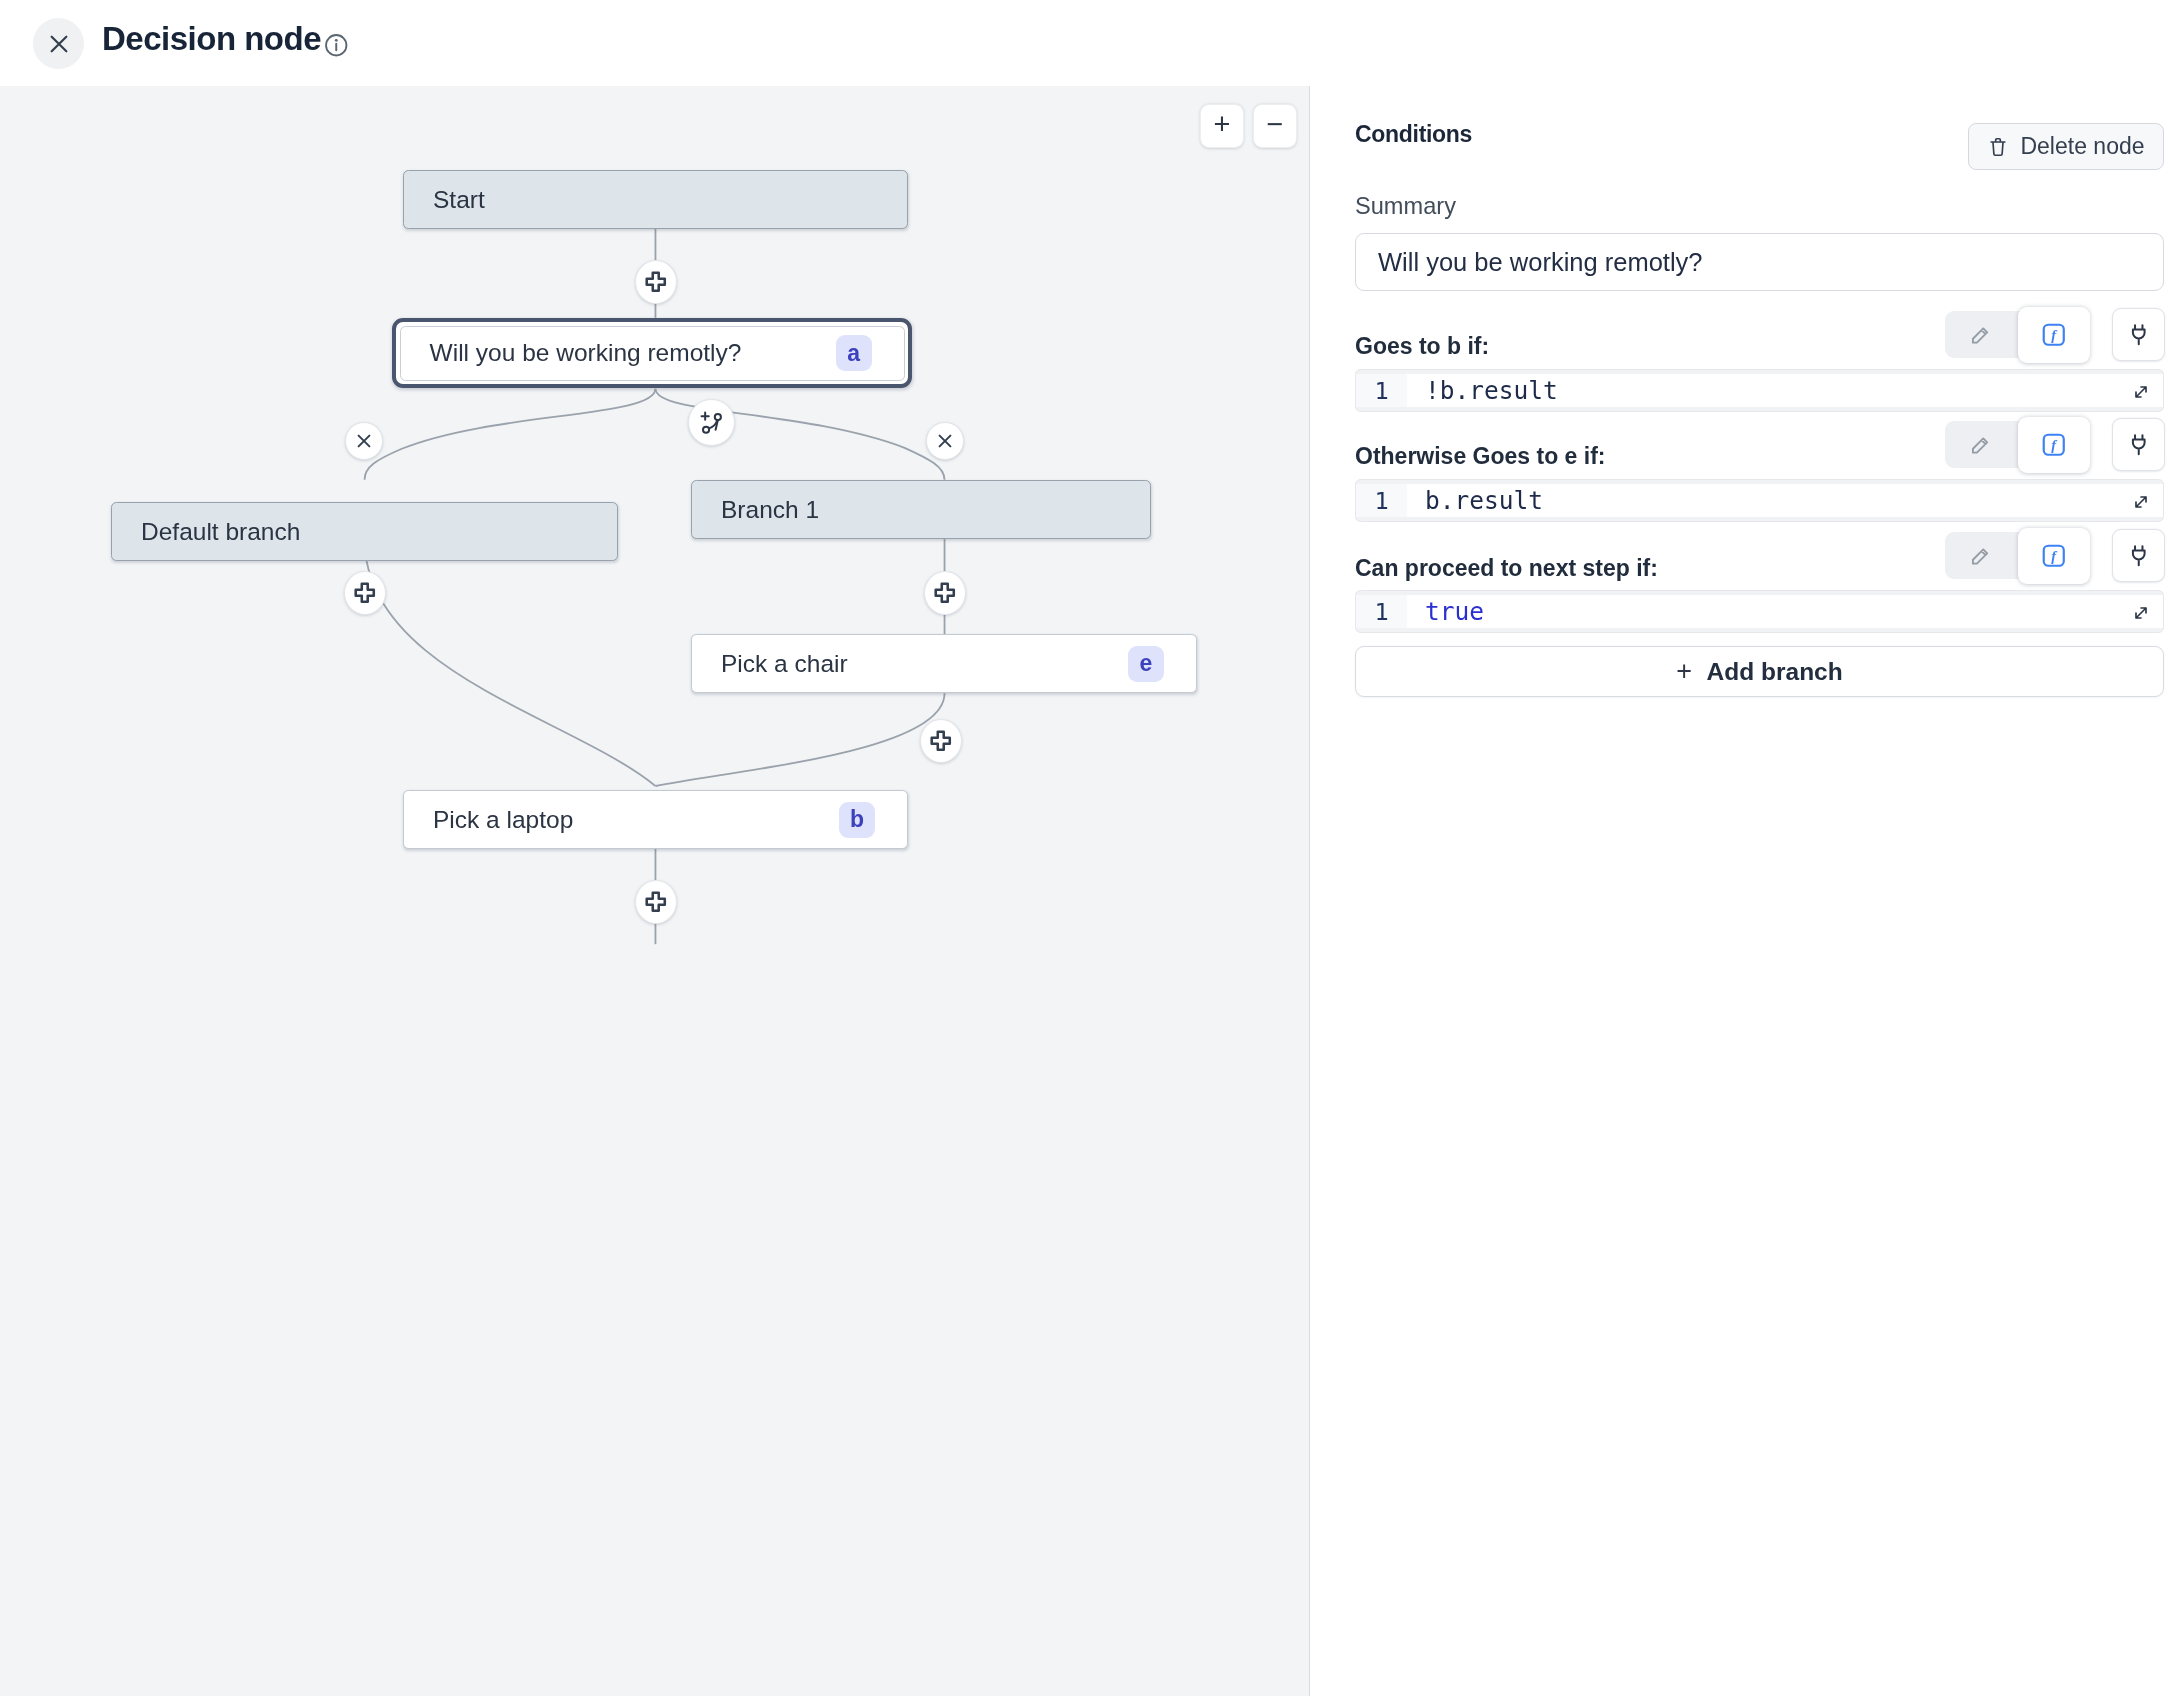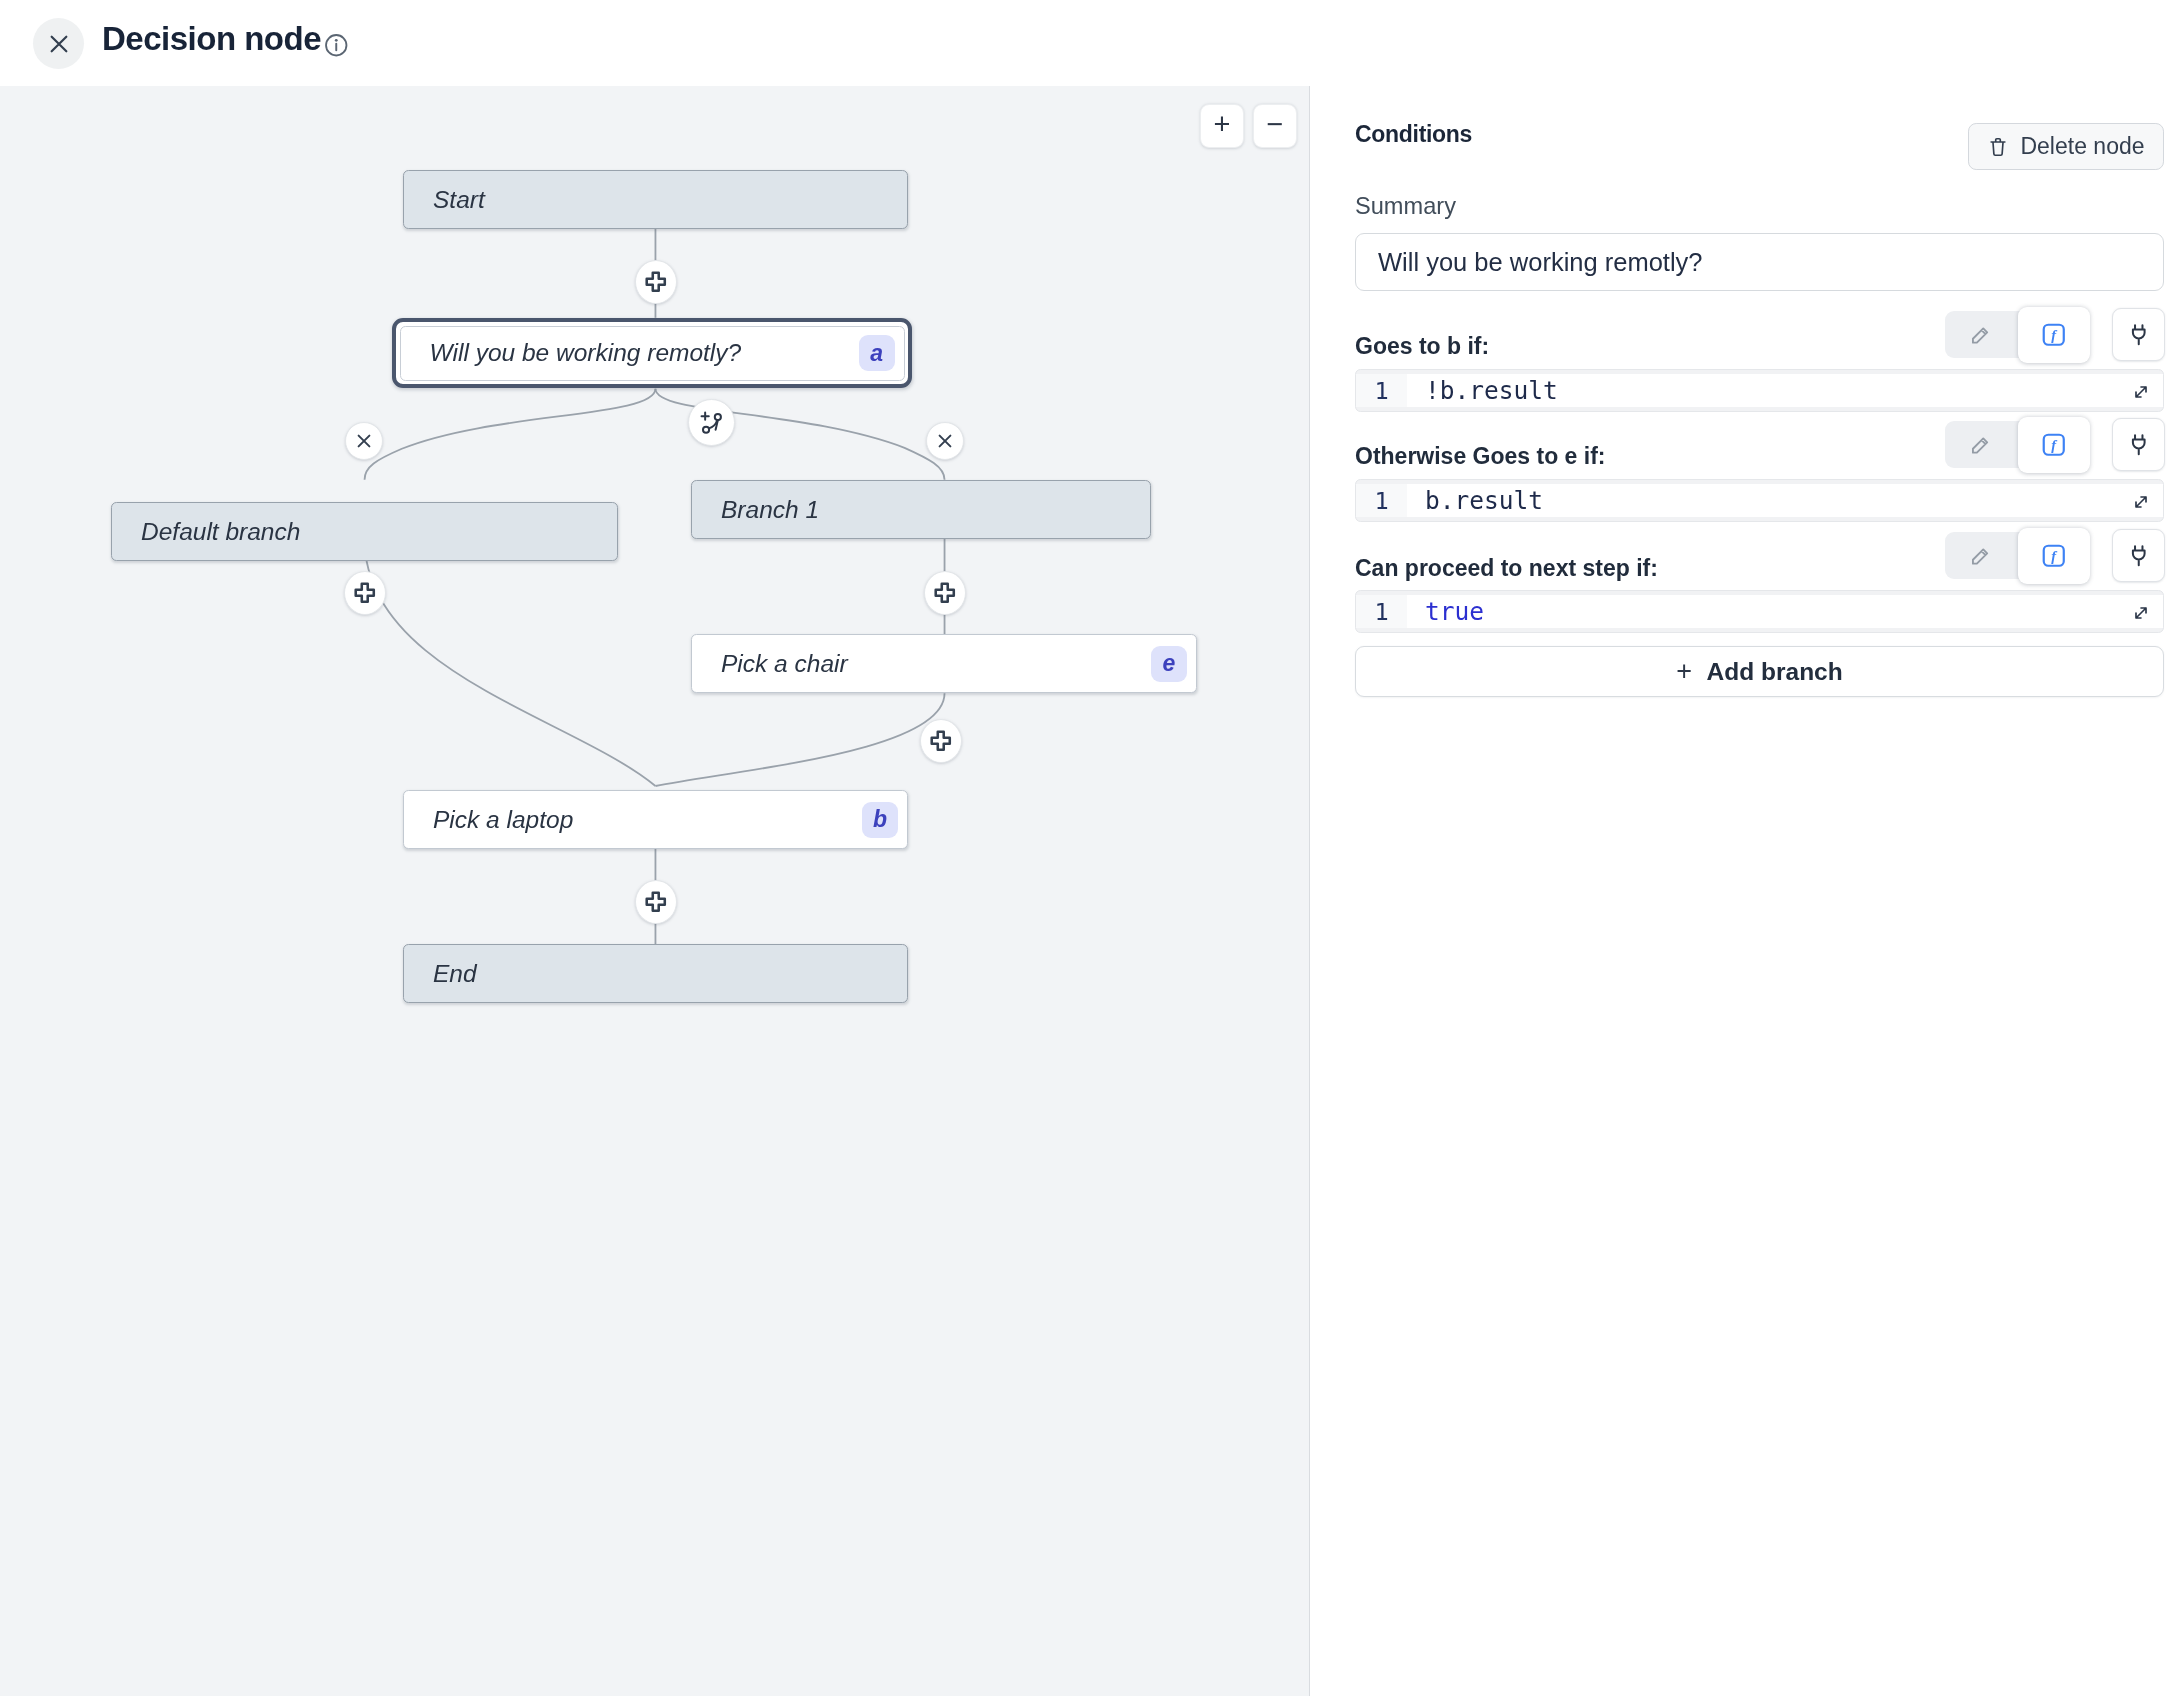--- a/index.html
+++ b/index.html
@@ -11,22 +11,22 @@
                background:#eff1f2; border:none; display:flex; align-items:center; justify-content:center; cursor:pointer; }
   .page-title { position:absolute; left:102px; top:20px; font-size:33px; font-weight:bold; color:#182438; letter-spacing:-0.5px; }
   .info-ic { position:absolute; left:324px; top:33px; }
 
   
   .canvas { position:absolute; left:0; top:86px; width:1310px; height:1610px; background:#f2f4f6; border-right:0.9px solid #d9dce0; }
   .connector-layer { position:absolute; left:0; top:0; width:1310px; height:1610px; }
   .connector-layer path, .connector-layer line { stroke:#9aa2ab; stroke-width:2; fill:none; }
 
   .node { position:absolute; height:59px; border-radius:5.5px; display:flex; align-items:center;
-          font-size:24.5px; color:#2a3443; padding:0 9px 0 29px; cursor:pointer;
-          box-shadow:0.9px 1.8px 2.7px rgba(100,110,125,.25);font-style:italic; }
+          font-size:24.5px; color:#2a3443; padding:0 32px 0 29px; cursor:pointer;
+          box-shadow:0.9px 1.8px 2.7px rgba(100,110,125,.25); }
   .node.gray  { background:#dde4ea; border:1.4px solid #98a2ac; }
   .node.white { background:#ffffff; border:1.4px solid #c2c9d1; }
   .node-label { flex:1 1 auto; }
   .badge { width:36px; height:36px; border-radius:9px; background:#dee2fb; color:#3c41bd;
            font-weight:bold; font-size:23px; display:flex; align-items:center; justify-content:center; }
   .sel-ring { position:absolute; left:392px; top:232px; border:4.5px solid #4a566d; border-radius:11px;
               padding:3.6px; background:#fff; box-shadow:0.9px 1.8px 3.6px rgba(100,110,125,.3); cursor:pointer; }
   .sel-ring .node { position:relative; left:0; top:0; width:505px; height:55px; box-shadow:none; border:1.4px solid #c8ced6; }
 
   .conn-btn { position:absolute; background:#fff; border:0.9px solid #e3e6e9; border-radius:50%;
@@ -130,23 +130,20 @@
   <div class="node white" style="left:691px; top:548px; width:506px;">
     <span class="node-label">Pick a chair</span>
     <span class="badge">e</span>
   </div>
 
   <div class="node white" style="left:403px; top:704px; width:505px;">
     <span class="node-label">Pick a laptop</span>
     <span class="badge">b</span>
   </div>
 
-  <div class="node gray" style="left:403px; top:858px; width:505px;">
-    <span class="node-label">End</span>
-  </div>
 
   <button class="conn-btn plus-conn" style="left:635px; top:174px;">
     <svg width="25.5" height="25.5" viewBox="0 0 24 24">
       <path d="M9.2 3.5h5.6v5.7h5.7v5.6h-5.7v5.7H9.2v-5.7H3.5V9.2h5.7z" fill="#fff" stroke="#333f4f" stroke-width="2.4" stroke-linejoin="round"></path>
     </svg>
   </button>
   <button class="conn-btn plus-conn" style="left:344px; top:485px;">
     <svg width="25.5" height="25.5" viewBox="0 0 24 24">
       <path d="M9.2 3.5h5.6v5.7h5.7v5.6h-5.7v5.7H9.2v-5.7H3.5V9.2h5.7z" fill="#fff" stroke="#333f4f" stroke-width="2.4" stroke-linejoin="round"></path>
     </svg>

